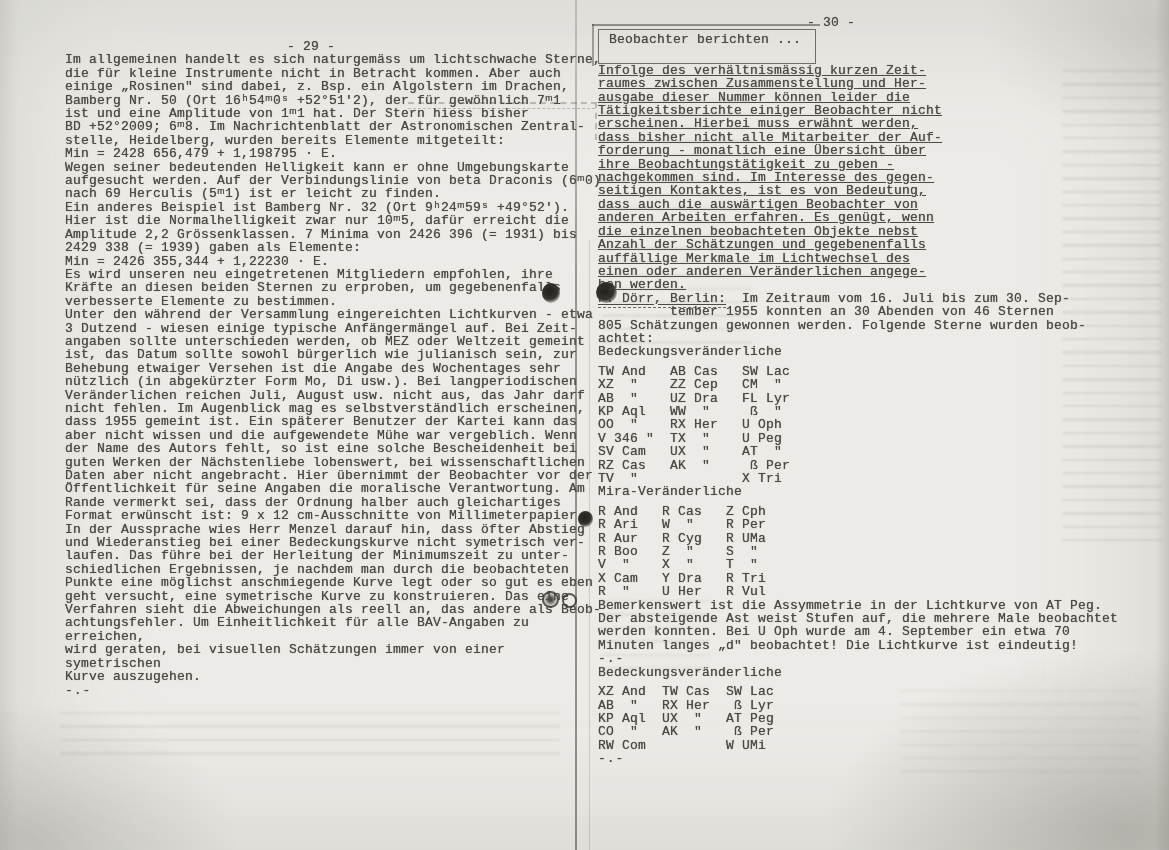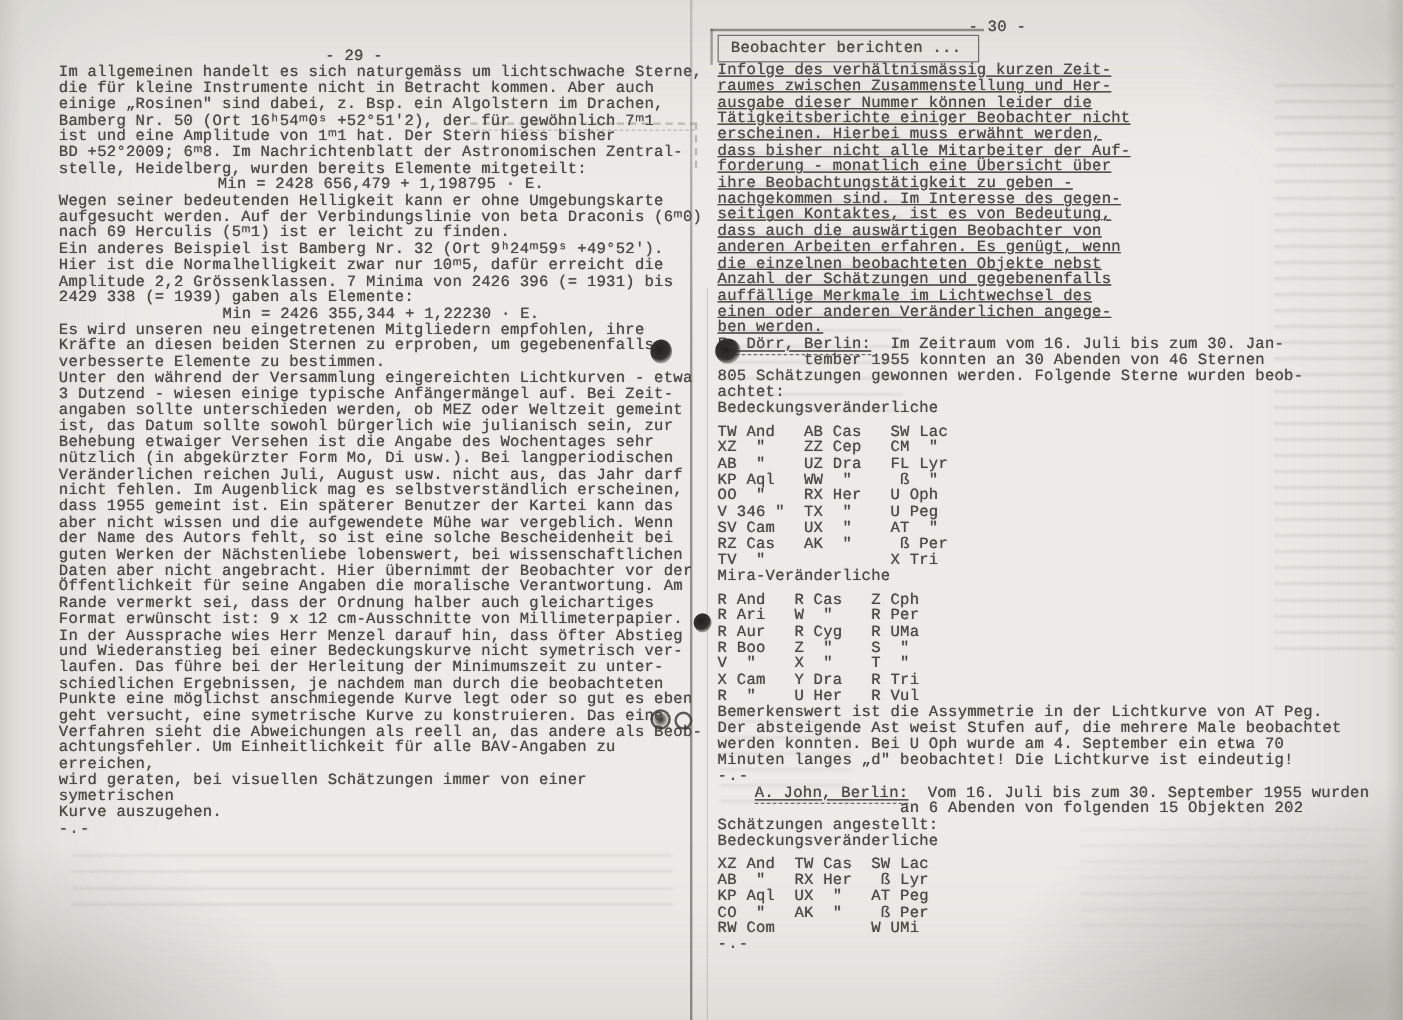--- a/index.html
+++ b/index.html
@@ -14,32 +14,32 @@
       linear-gradient(270deg, rgba(120,118,110,.22) 0, transparent 14px),
       #ecebe7;
     box-shadow: inset 0 0 140px rgba(125,122,112,.25);
     overflow:hidden;
     font-family:"Liberation Mono","DejaVu Sans Mono",monospace;
     color:#4b4a44;
   }
   .page{position:absolute;font-size:13px;line-height:13.4px;letter-spacing:.2px;
         text-shadow:0 0 .7px rgba(72,70,62,.85);}
   .page p, .page div{margin:0;}
-  #left-page{left:34px;top:40px;width:537px;padding-left:15px;}
+  #left-page{left:50px;top:40px;width:537px;padding-left:15px;}
   #right-page{left:598px;top:16px;width:566px;}
   .pnum{margin-bottom:40px;}
   .para{white-space:pre-wrap;margin-bottom:9px;}
-  .formula{white-space:pre;margin:5px 0 10px 158px;text-align:center;}
+  .formula{white-space:pre;margin:5px 0 10px 158px;}
   .sig{margin:8px 0 6px 282px;}
   .sep{white-space:pre;letter-spacing:1px;}
   .uhead{text-decoration:underline;text-underline-offset:2px;
          border-bottom:1px dashed rgba(75,73,66,.8);padding-bottom:1px;}
   .hang{white-space:pre-wrap;margin-bottom:8px;}
   .report-box{position:relative;display:inline-block;margin:34px 0 0 28px;
-              padding:3px 14px 4px 10px;border:1.5px solid rgba(72,70,64,.75);}
+              padding:3px 14px 16px 10px;border:1.5px solid rgba(72,70,64,.75);}
   .report-box::before{content:"";position:absolute;left:-7px;right:-5px;top:-6px;
               border-top:2px solid rgba(72,70,64,.55);}
   .report-box::after{content:"";position:absolute;left:-7px;top:-6px;bottom:-3px;
               border-left:2px solid rgba(72,70,64,.45);}
   .intro{white-space:pre-wrap;margin:36px 0 14px 130px;width:360px;text-decoration:underline;}
   .tables{display:flex;margin-bottom:10px;flex-direction:column;}
   .tcol .thead{margin-bottom:6px;}
   .trow{white-space:pre;}
   .doerr-tables{margin-left:50px;}
   .doerr-tables .tcol:first-child{width:255px;}
@@ -141,21 +141,21 @@
 nachgekommen sind. Im Interesse des gegen-
 seitigen Kontaktes, ist es von Bedeutung,
 dass auch die auswärtigen Beobachter von
 anderen Arbeiten erfahren. Es genügt, wenn
 die einzelnen beobachteten Objekte nebst
 Anzahl der Schätzungen und gegebenenfalls
 auffällige Merkmale im Lichtwechsel des
 einen oder anderen Veränderlichen angege-
 ben werden.</div>
 
-    <div class="hang"><span class="uhead">F. Dörr, Berlin:</span><span>  Im Zeitraum vom 16. Juli bis zum 30. Jan-
+    <div class="hang"><span class="uhead">F. Dörr, Berlin:</span><span>  Im Zeitraum vom 16. Juli bis zum 30. Sep-
          tember 1955 konnten an 30 Abenden von 46 Sternen
 805 Schätzungen gewonnen werden. Folgende Sterne wurden beob-
 achtet:</span></div>
 
     <div class="tables doerr-tables">
       <div class="tcol">
         <div class="thead">Bedeckungsveränderliche</div>
         <div class="trow">TW And   AB Cas   SW Lac</div>
         <div class="trow">XZ  "    ZZ Cep   CM  "</div>
         <div class="trow">AB  "    UZ Dra   FL Lyr</div>
@@ -177,23 +177,20 @@
         <div class="trow">R  "    U Her   R Vul</div>
       </div>
     </div>
 
     <div class="note">Bemerkenswert ist die Assymmetrie in der Lichtkurve von AT Peg.
 Der absteigende Ast weist Stufen auf, die mehrere Male beobachtet
 werden konnten. Bei U Oph wurde am 4. September ein etwa 70
 Minuten langes „d" beobachtet! Die Lichtkurve ist eindeutig!</div>
     <div class="sep doerr-sep">-.-</div>
 
-    <div class="hang"><span class="uhead john-head">A. John, Berlin:</span><span>  Vom 16. Juli bis zum 30. September 1955 wurden
-                   an 6 Abenden von folgenden 15 Objekten 202
-Schätzungen angestellt:</span></div>
 
     <div class="tables john-tables">
       <div class="tcol">
         <div class="thead">Bedeckungsveränderliche</div>
         <div class="trow">XZ And  TW Cas  SW Lac</div>
         <div class="trow">AB  "   RX Her   ß Lyr</div>
         <div class="trow">KP Aql  UX  "   AT Peg</div>
         <div class="trow">CO  "   AK  "    ß Per</div>
         <div class="trow">RW Com          W UMi</div>
       </div>

